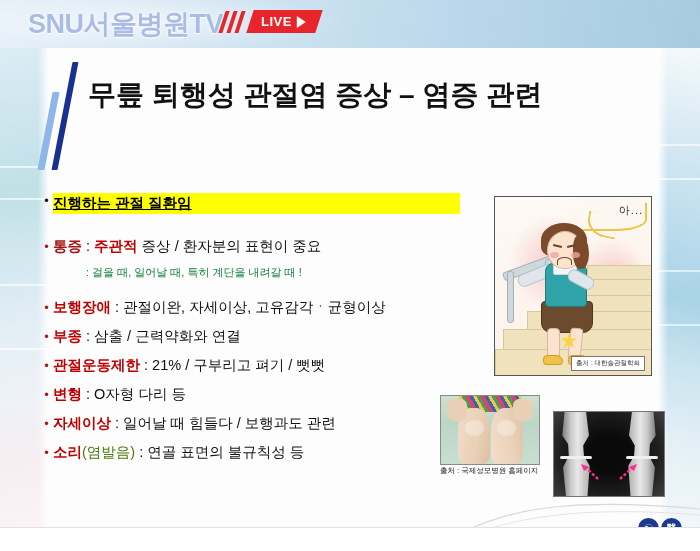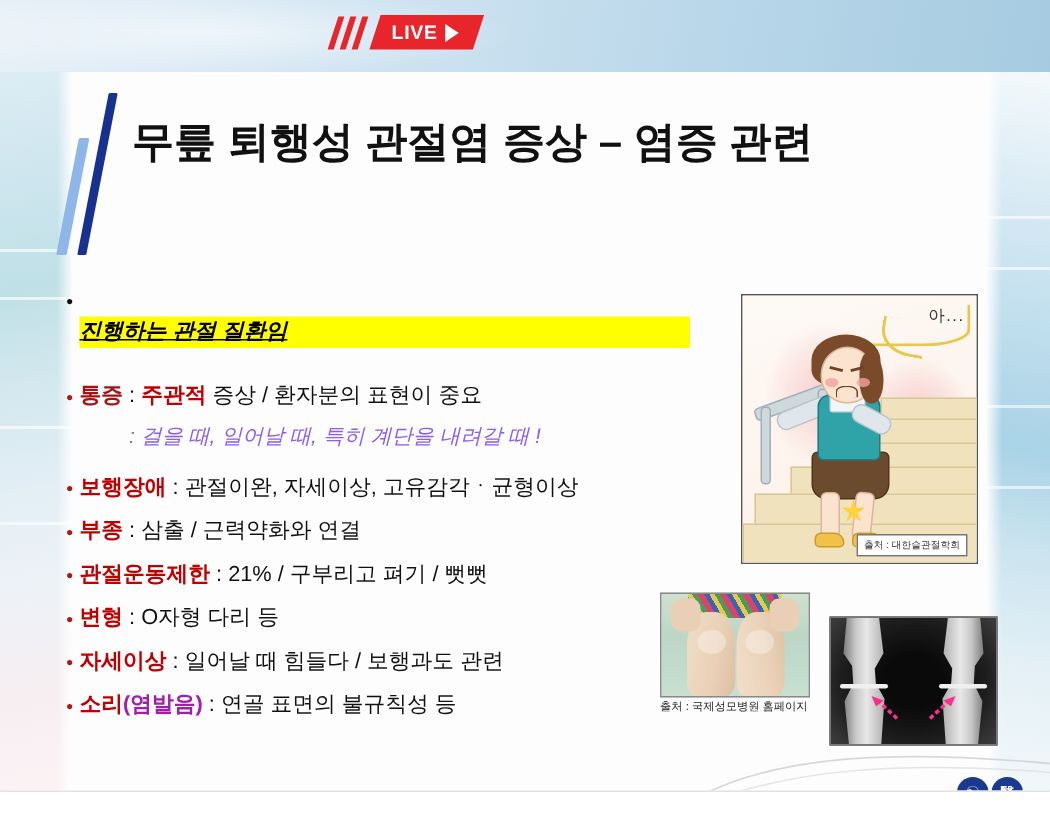--- a/index.html
+++ b/index.html
@@ -111,26 +111,26 @@
   .dot-black{color:#111;}
   .dot-red{color:#b01818;}
   .txt{flex:1;font-size:14.5px;line-height:20px;color:#111;}
 
   .hl-wrap{margin-top:0px;}
   .hl{
     display:inline;background:#ffff00;color:#000;font-weight:bold;
     text-decoration:underline;font-size:14.5px;line-height:21px;
     box-decoration-break:clone;-webkit-box-decoration-break:clone;
   }
-  .hl-line2{display:block;margin-top:21px;font-style:italic;}
+  .hl-line2{display:block;margin-top:3px;}
 
   .kw{color:#c00000;font-weight:bold;}
   .kw-dark{color:#a51414;font-weight:bold;}
   .sub{font-weight:normal;color:#111;}
-  .indent{padding-left:46px;font-size:14px;line-height:20px;color:#8b5cf6;font-style:italic;}
+  .indent{padding-left:46px;font-size:11px;line-height:20px;color:#15803d;}
   .gap-big{height:22px;}
   .gap-sm{height:9px;}
   .gap-xs{height:6px;}
 
   
   .cartoon{
     position:absolute;left:494px;top:196px;width:156px;height:178px;
     border:1px solid #555;background:#ffffff;overflow:hidden;
   }
   .c-sky{position:absolute;left:0;top:0;width:100%;height:100%;
@@ -262,20 +262,21 @@
   }
 </style>
 </head>
 <body>
 
 <div id="slide">
 
   <div class="header">
     <div class="header-glow"></div>
   </div>
+  <div class="brand">SNU서울병원TV</div>
 
   <div class="slashes">
     <i></i>
       <i></i>
       <i></i>
   </div>
 
   <div class="live-badge">
     <span class="live-text">LIVE</span>
     <span class="play-tri"></span>
@@ -357,21 +358,21 @@
       <div class="dot dot-red">•</div>
       <div class="txt">
         <span class="kw">자세이상</span><span> : </span><span class="sub">일어날 때 힘들다 / 보행과도 관련</span>
       </div>
     </div>
     <div class="gap-sm"></div>
 
     <div class="row">
       <div class="dot dot-red">•</div>
       <div class="txt">
-        <span class="kw">소리</span><span style="font-weight:bold;color:#a21caf">(염발음)</span><span> : </span><span class="sub">연골 표면의 불규칙성 등</span>
+        <span class="kw">소리</span><span style="font-weight:normal;color:#4d7c0f">(염발음)</span><span> : </span><span class="sub">연골 표면의 불규칙성 등</span>
       </div>
     </div>
 
   </div>
 
   <div class="cartoon">
     <div class="c-sky"></div>
     <div class="c-pinkblob"></div>
     <div class="c-pinkblob2"></div>
 

